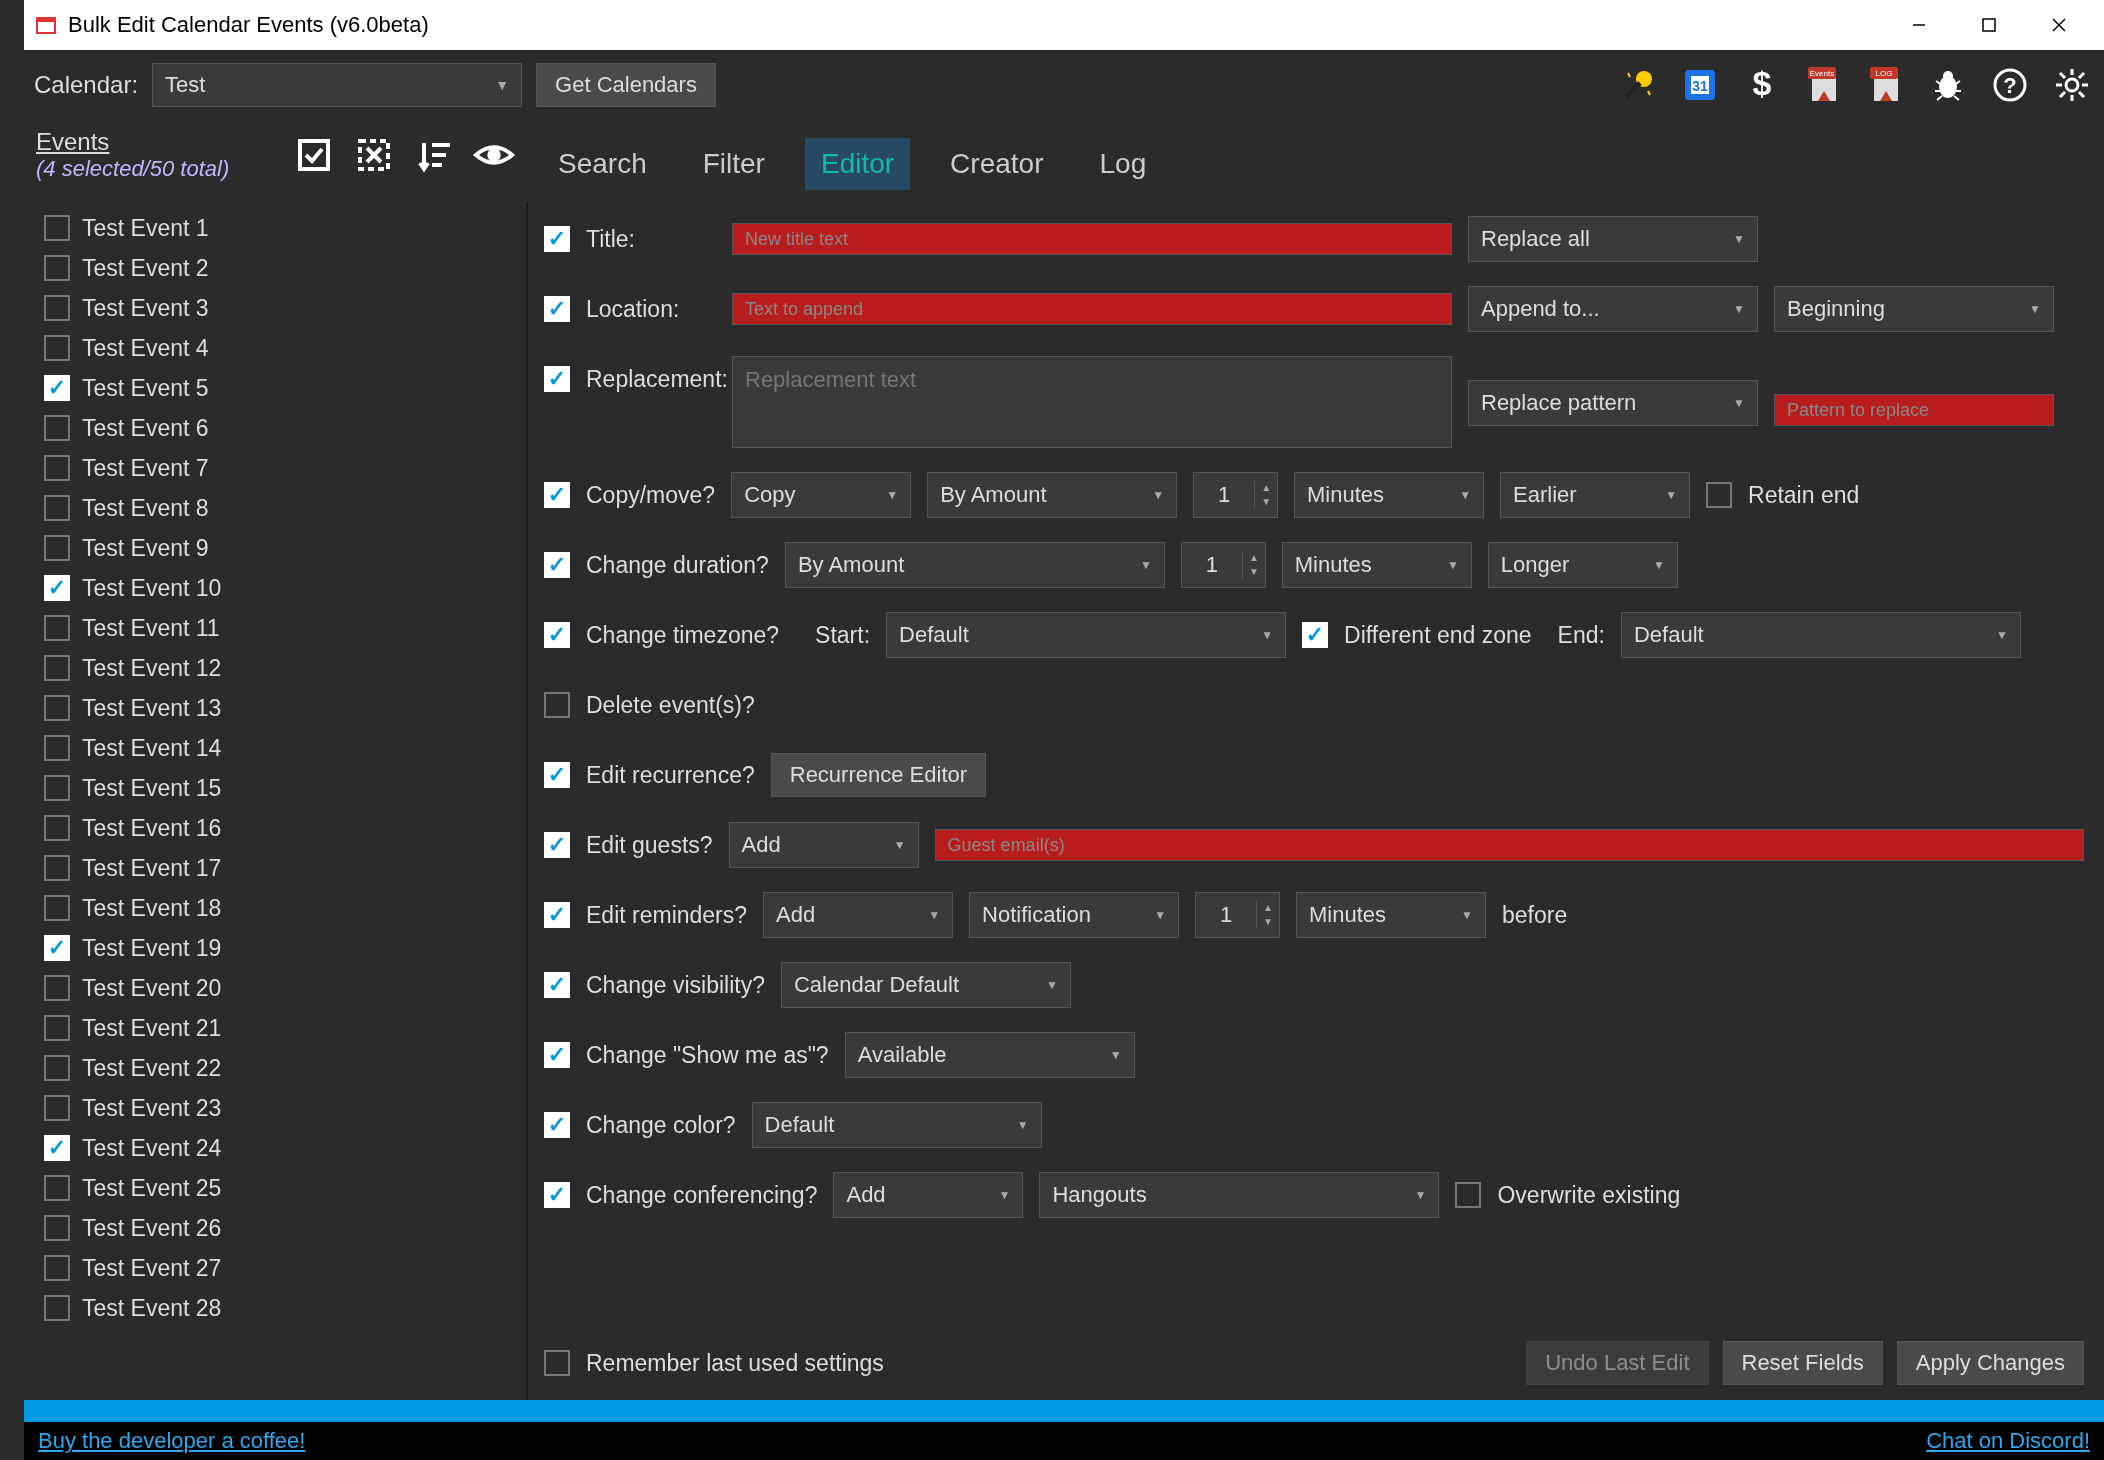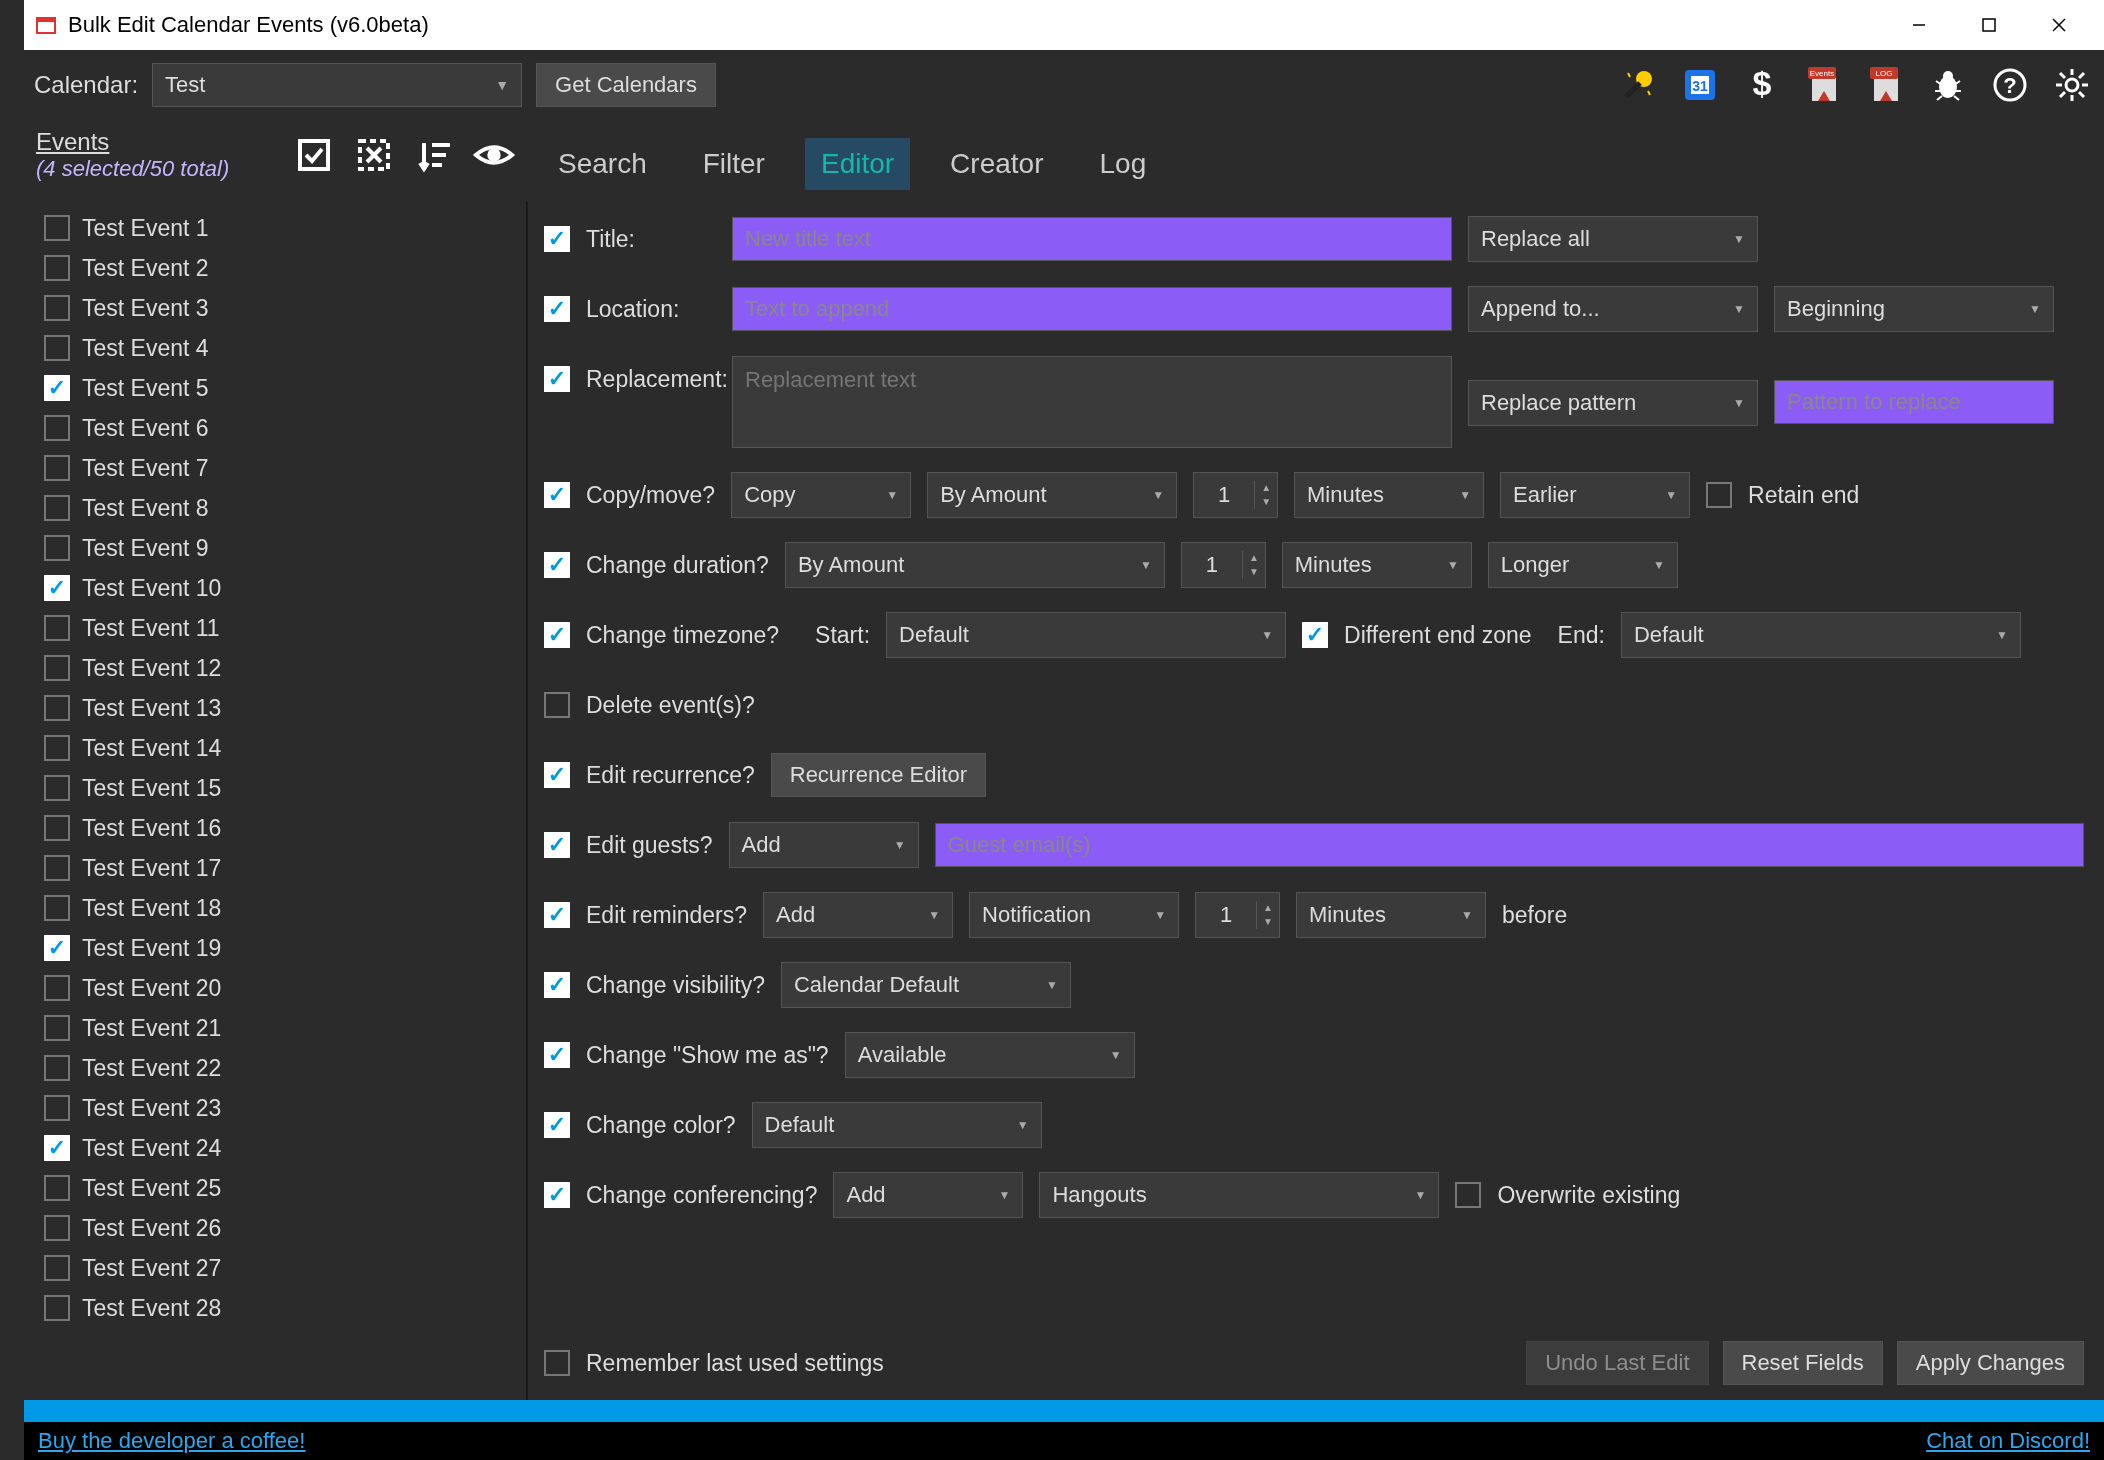--- a/index.html
+++ b/index.html
@@ -31,21 +31,21 @@
 .event-list::-webkit-scrollbar-track { background:#3a3a3a; }
 .event-list::-webkit-scrollbar-thumb { background:#6a6a6a; }
 .evt { display:flex; align-items:center; height:40px; gap:12px; cursor:pointer; }
 .chk { width:26px; height:26px; border:2px solid #777; background:transparent; display:flex; align-items:center; justify-content:center; cursor:pointer; flex-shrink:0; }
 .chk.checked { background:#fff; border-color:#fff; }
 .chk.checked::after { content:"✓"; color:#0099e5; font-weight:bold; font-size:22px; line-height:1; }
 .evt-label { color:#ddd; font-size:23px; }
 .editor { flex:1; display:flex; flex-direction:column; overflow:auto; padding:14px 20px 14px 16px; gap:24px; }
 .row { display:flex; align-items:center; gap:16px; min-height:46px; }
 .row .fieldlbl { font-size:23px; color:#ddd; white-space:nowrap; }
-.input { background:#8b5cf6; border:1px solid #555; color:#ddd; height:44px; padding:0 12px; font-size:22px; }
+.input { background:#b91c1c; border:1px solid #555; color:#ddd; height:32px; padding:0 12px; font-size:18px; }
 .input::placeholder { color:#888; }
 .textarea { background:#3a3a3a; border:1px solid #555; color:#ddd; padding:10px 12px; font-size:22px; resize:none; height:92px; }
 .sel { background:#3a3a3a; border:1px solid #555; color:#ddd; height:46px; display:flex; align-items:center; padding:0 12px; cursor:pointer; position:relative; font-size:22px; }
 .sel .caret { margin-left:auto; font-size:12px; color:#aaa; padding-left:10px; }
 .spin { display:flex; align-items:center; background:#3a3a3a; border:1px solid #555; height:46px; }
 .spin input { background:transparent; border:none; color:#ddd; width:60px; text-align:center; font-size:22px; outline:none; }
 .spin .arrows { display:flex; flex-direction:column; border-left:1px solid #555; }
 .spin .arrows span { font-size:10px; color:#aaa; padding:2px 6px; cursor:pointer; line-height:1; }
 .bottom-row { margin-top:auto; display:flex; align-items:center; gap:16px; }
 .bottom-row .actions { margin-left:auto; display:flex; gap:14px; }
@@ -355,21 +355,21 @@
         <div class="sel" style="width:280px">
             <span>Beginning</span>
             <span class="caret">▼</span>
           </div>
       </div>
 
       <div class="row" style="align-items:flex-start">
         <div class="chk checked" style="margin-top:10px"></div>
         <span class="fieldlbl" style="width:130px;margin-top:10px">Replacement:</span>
         <textarea class="textarea" style="flex: 1 1 0%; max-width: 720px;" placeholder="Replacement text"></textarea>
-        <div style="display:flex;flex-direction:row;gap:16px;align-items:flex-start;margin-top:24px">
+        <div style="display:flex;flex-direction:row;gap:16px;align-items:flex-end;margin-top:24px">
           <div class="sel" style="width:290px">
               <span>Replace pattern</span>
               <span class="caret">▼</span>
             </div>
           <input class="input" style="width: 280px;" placeholder="Pattern to replace">
         </div>
       </div>
 
       <div class="row">
         <div class="chk checked"></div>

